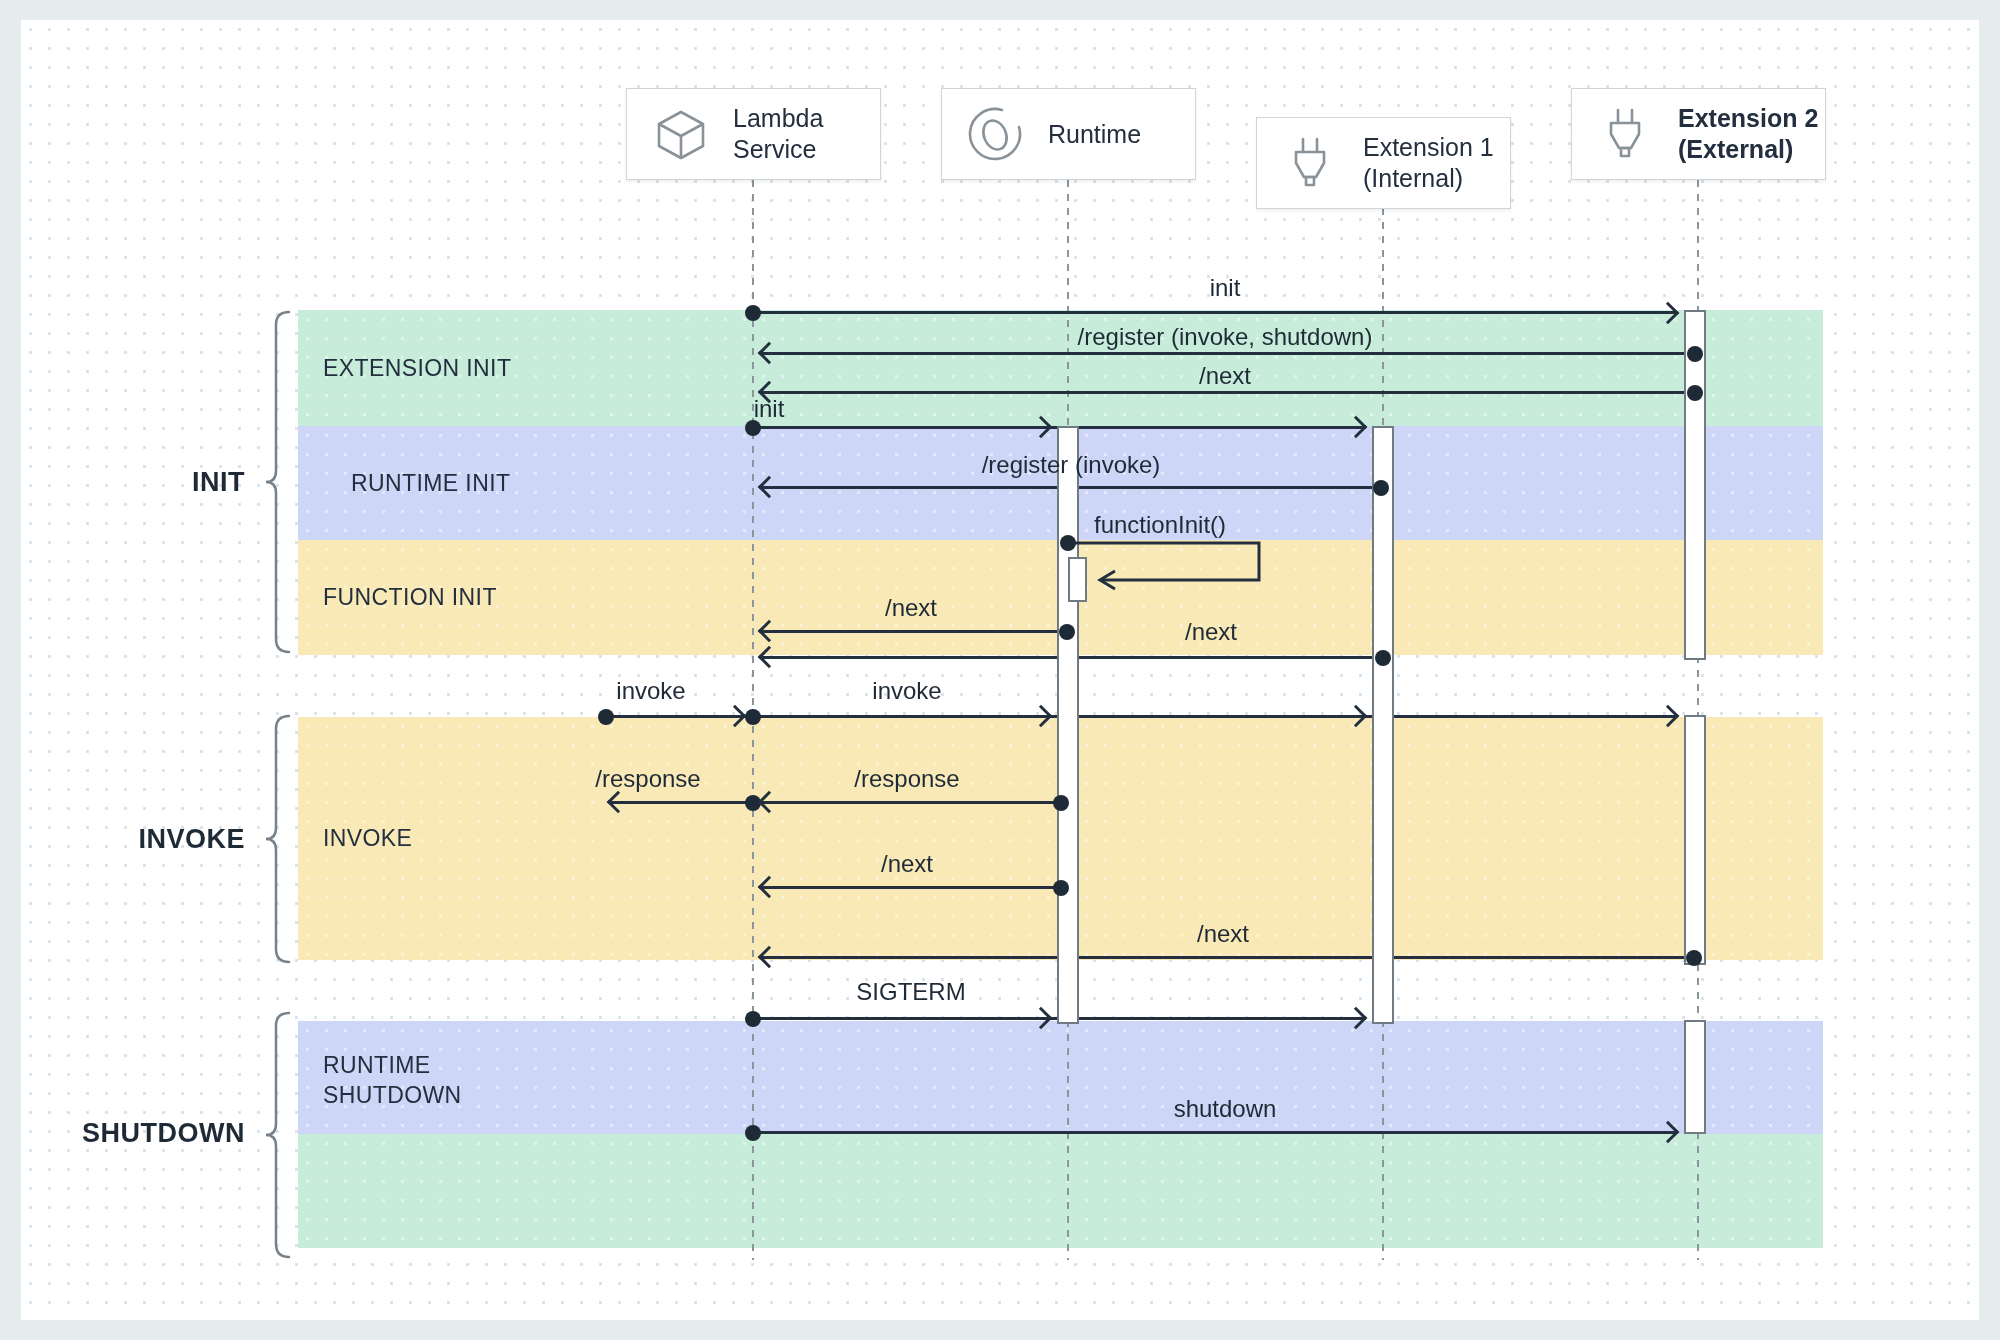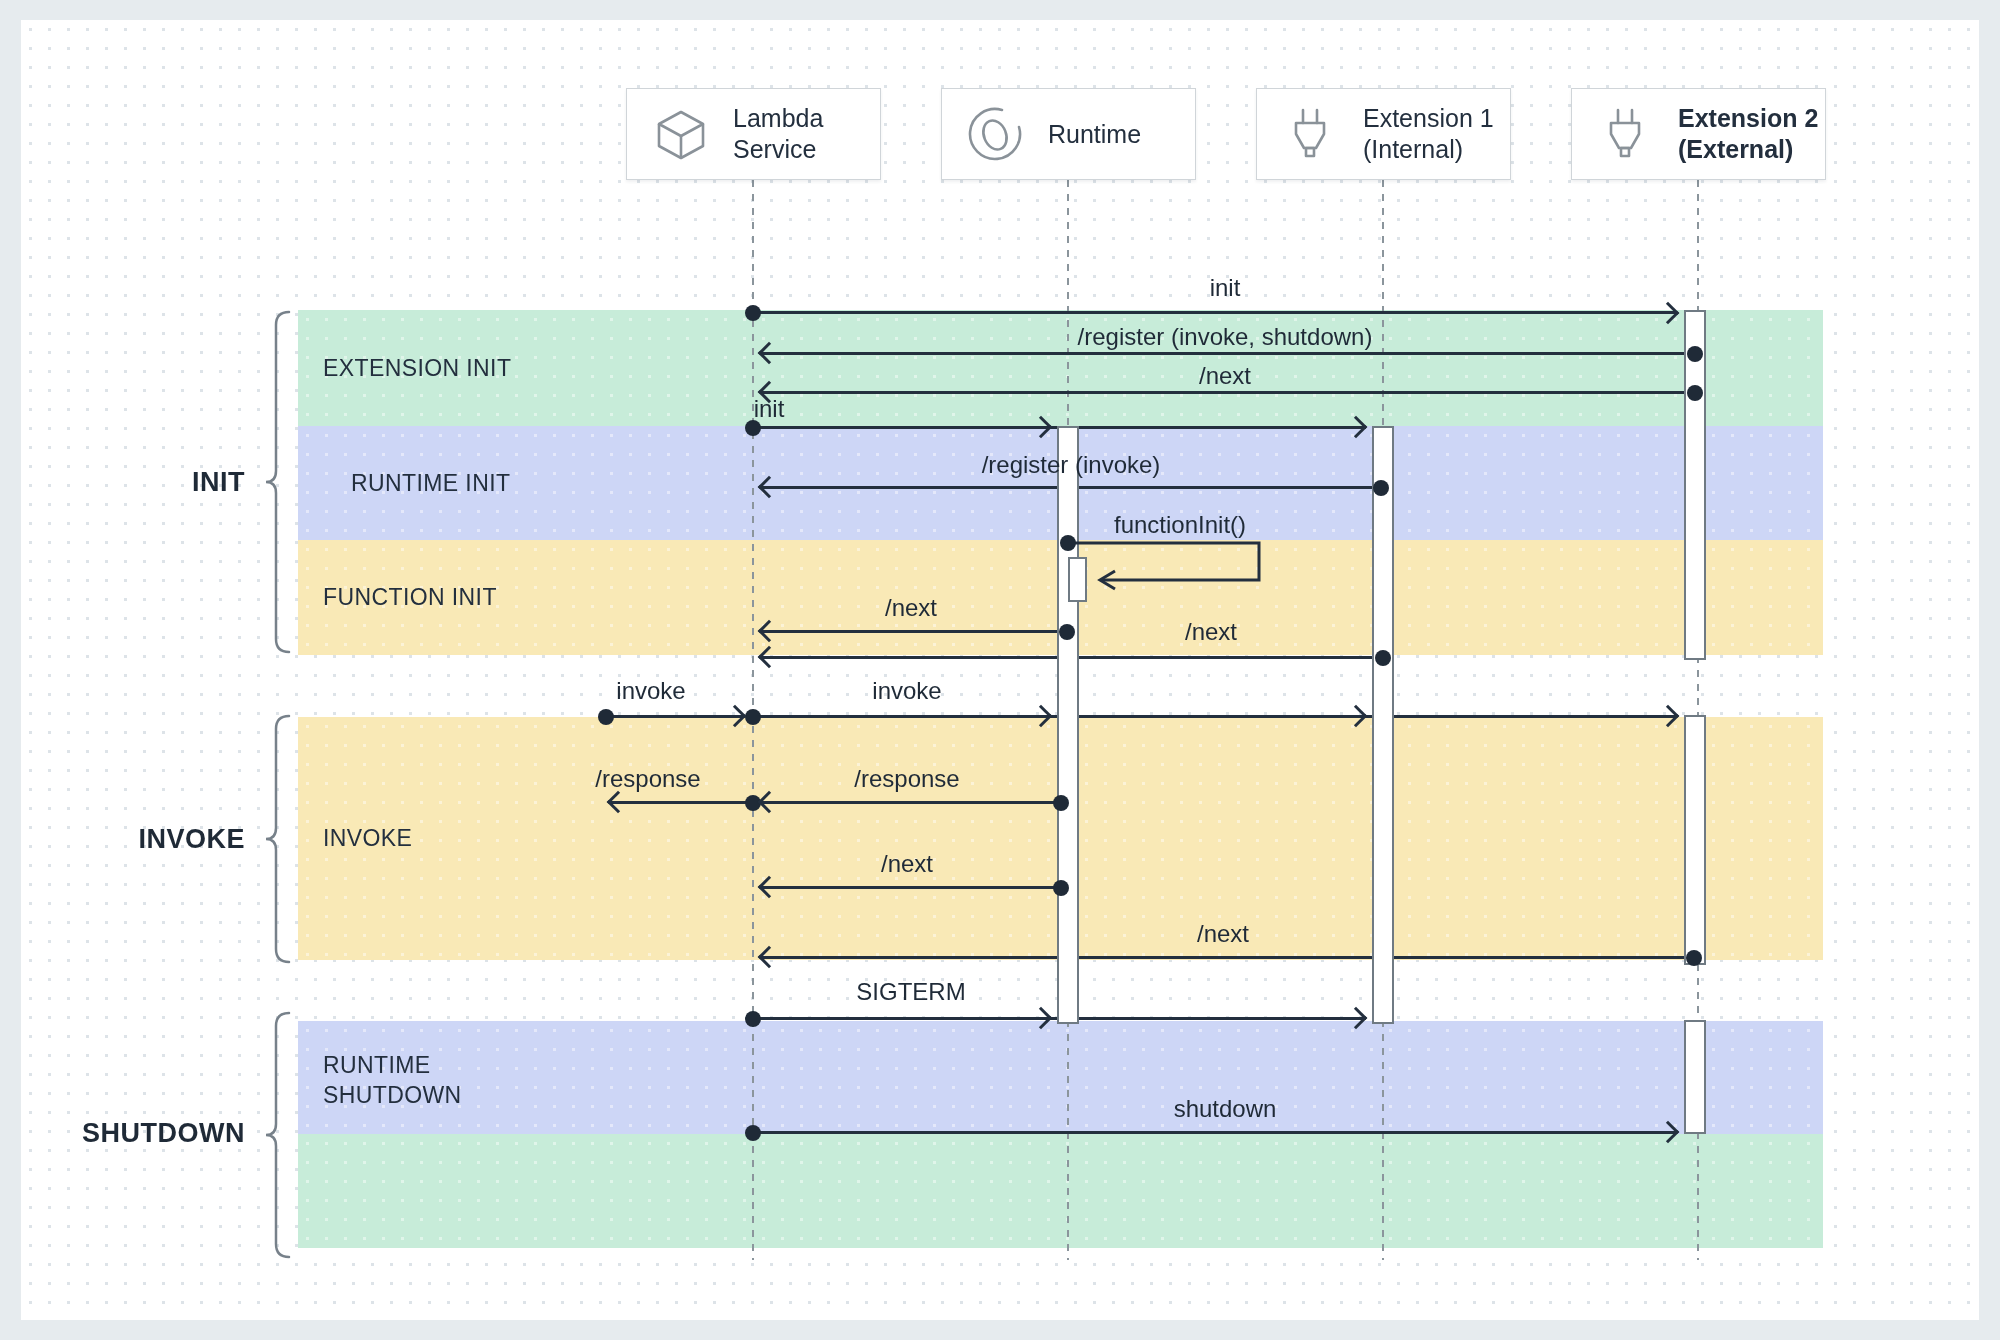--- a/index.html
+++ b/index.html
@@ -155,21 +155,21 @@
     <div class="chev chev-l" style="left:740px;top:929px;"></div>
     <div class="chev chev-r" style="left:1012px;top:990px;"></div>
     <div class="chev chev-r" style="left:1327px;top:990px;"></div>
     <div class="chev chev-r" style="left:1639px;top:1104px;"></div>
 
     <div class="mlabel" style="left:1204px;top:268px;">init</div>
     <div class="mlabel" style="left:1204px;top:317px;">/register (invoke, shutdown)</div>
     <div class="mlabel" style="left:1204px;top:356px;">/next</div>
     <div class="mlabel" style="left:748px;top:389px;">init</div>
     <div class="mlabel" style="left:1050px;top:445px;">/register (invoke)</div>
-    <div class="mlabel-left" style="left:1073px;top:505px;margin-left:20px;">functionInit()</div>
+    <div class="mlabel-left" style="left:1073px;top:505px;">functionInit()</div>
     <div class="mlabel" style="left:890px;top:588px;">/next</div>
     <div class="mlabel" style="left:1190px;top:612px;">/next</div>
     <div class="mlabel" style="left:630px;top:671px;">invoke</div>
     <div class="mlabel" style="left:886px;top:671px;">invoke</div>
     <div class="mlabel" style="left:627px;top:759px;">/response</div>
     <div class="mlabel" style="left:886px;top:759px;">/response</div>
     <div class="mlabel" style="left:886px;top:844px;">/next</div>
     <div class="mlabel" style="left:1202px;top:914px;">/next</div>
     <div class="mlabel" style="left:890px;top:972px;">SIGTERM</div>
     <div class="mlabel" style="left:1204px;top:1089px;">shutdown</div>
@@ -194,21 +194,21 @@
           <path d="M6,18 L6,40 L28,52 L50,40 L50,18"></path>
           <path d="M28,30 L28,52"></path>
         </svg>
       </span>
       <span class="ptext">
         <div>Lambda</div>
         <div>Service</div>
       </span>
     </div>
 
-    <div class="pbox" style="left:1235px;">
+    <div class="pbox" style="left:1235px;margin-top:29px;">
       <span class="picon">
         <svg width="56" height="56" viewBox="0 0 56 56" fill="none" stroke="#8a9299" stroke-width="2.6" stroke-linejoin="round" stroke-linecap="round">
           <path d="M20,4 L20,17 M34,4 L34,17"></path>
           <path d="M13,17 L41,17 L41,28 L33,42 L21,42 L13,28 Z"></path>
           <path d="M23,42 L31,42 L31,50 L23,50 Z"></path>
         </svg>
       </span>
       <span class="ptext">
         <div>Extension 1</div>
         <div>(Internal)</div>

